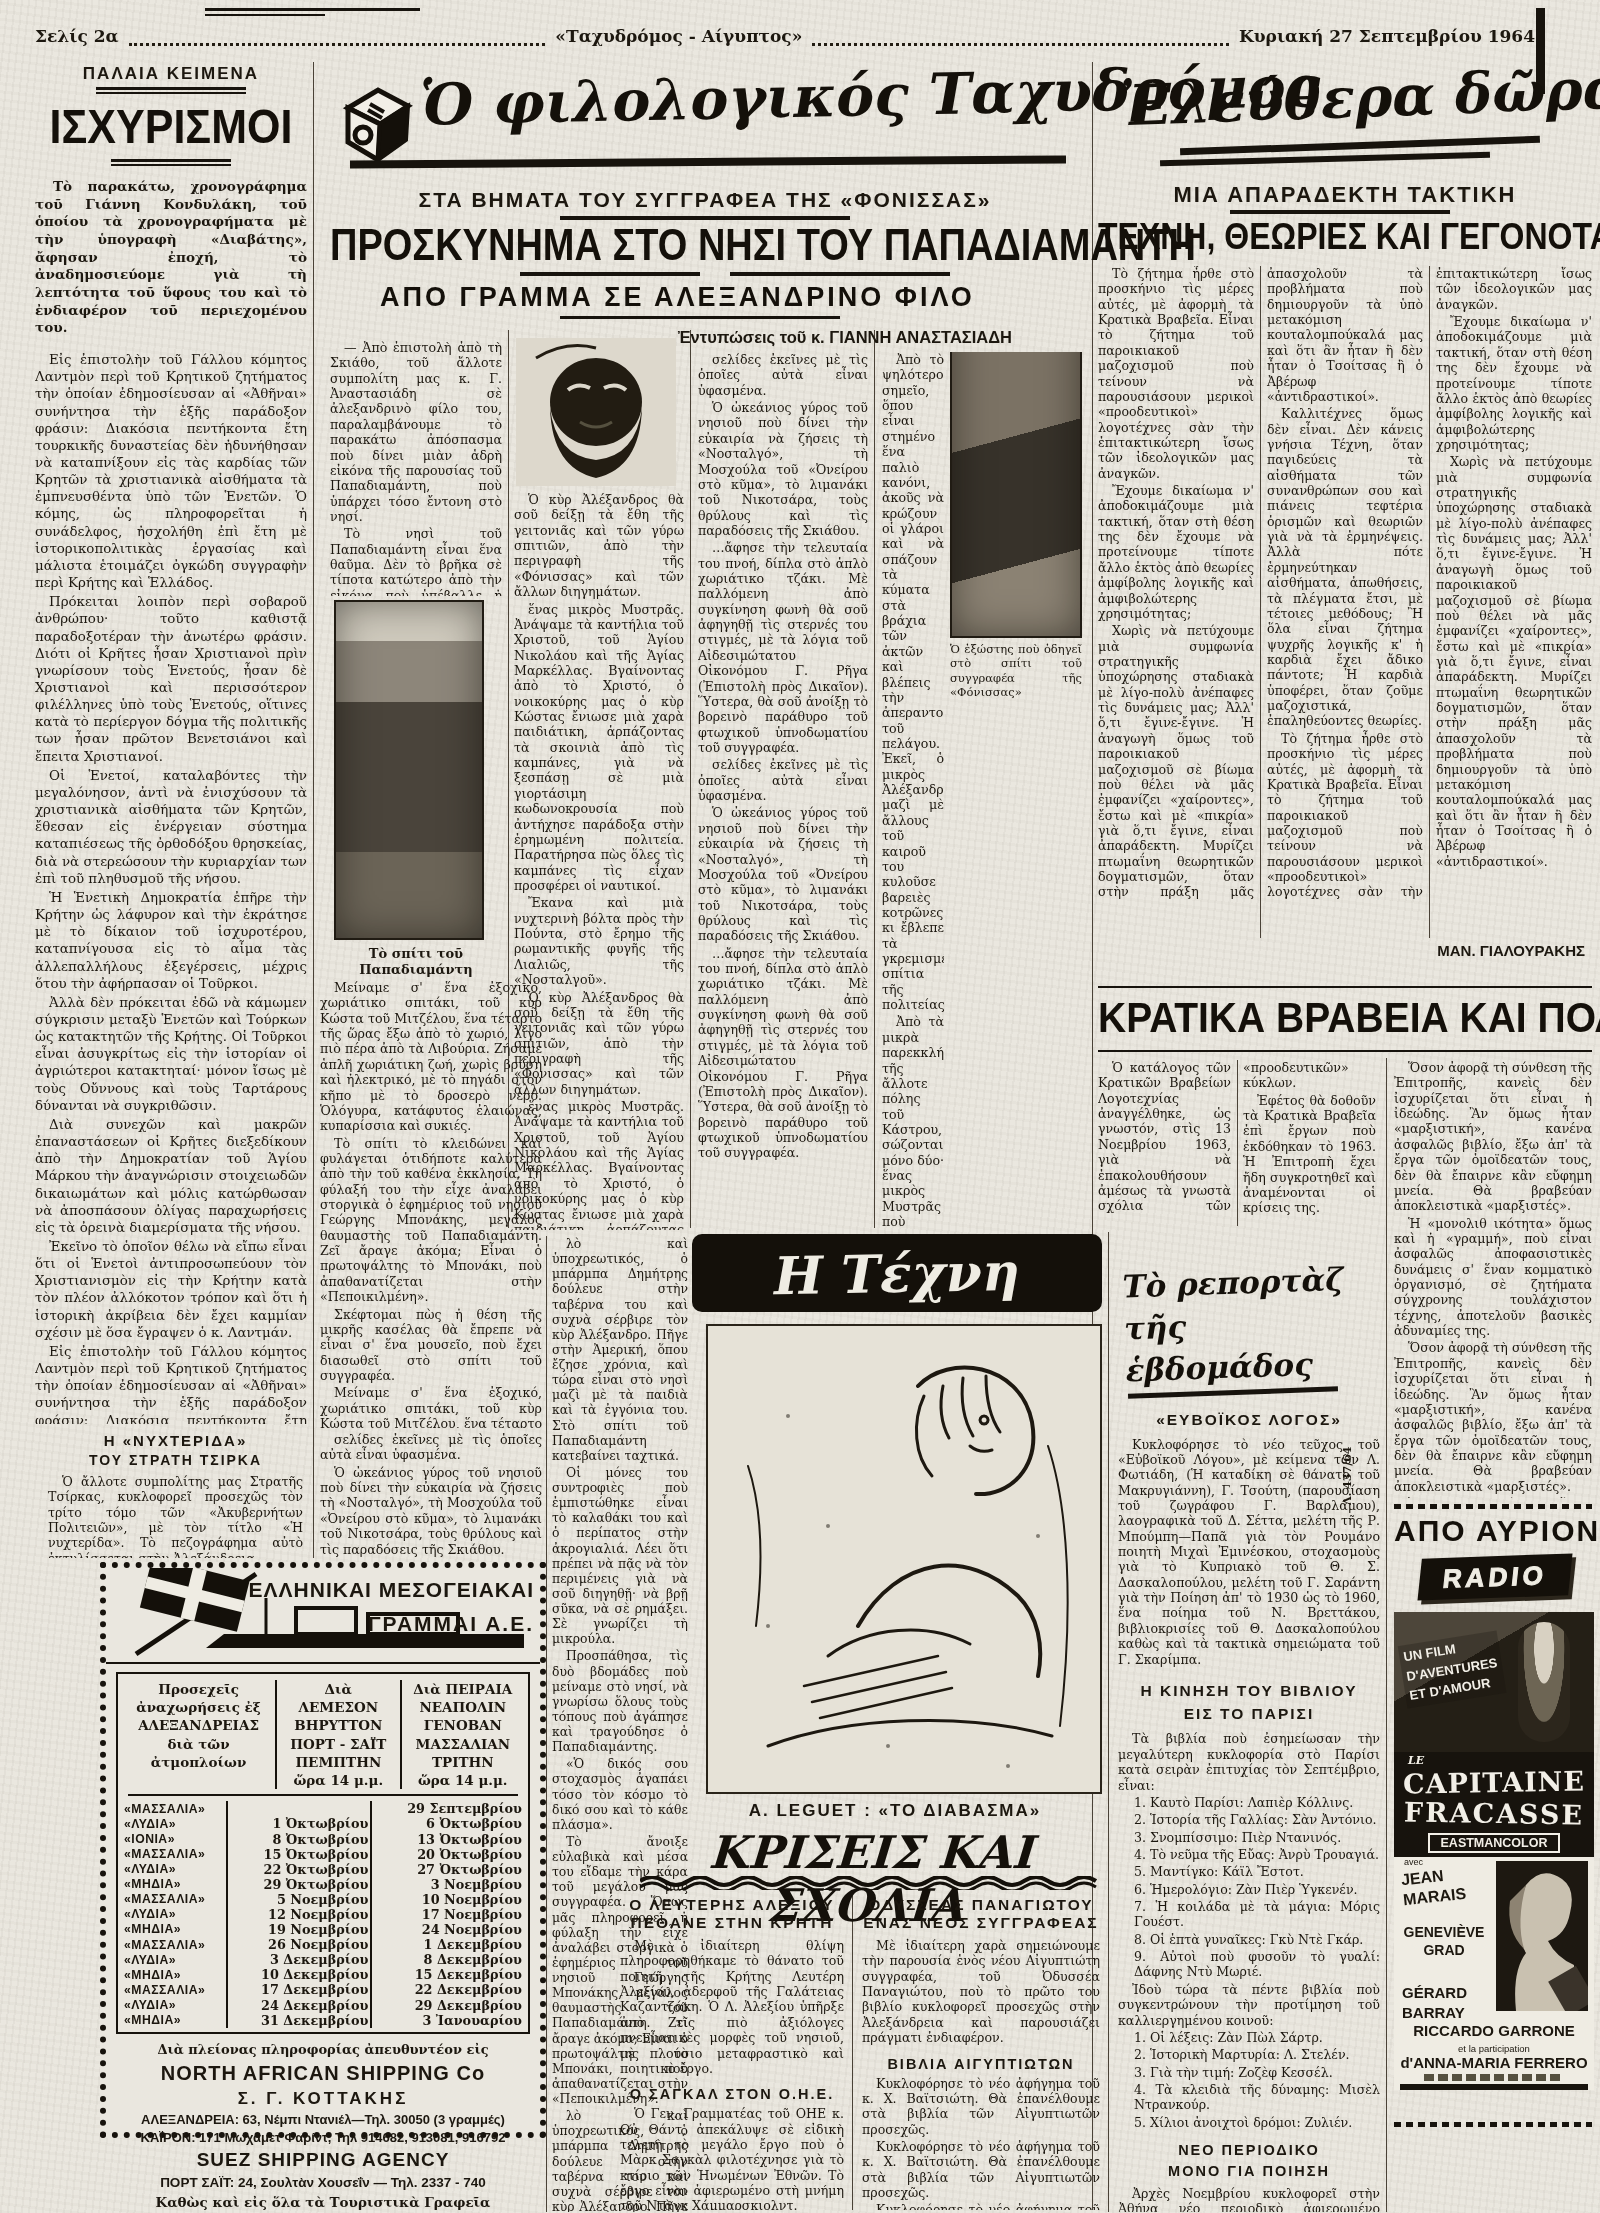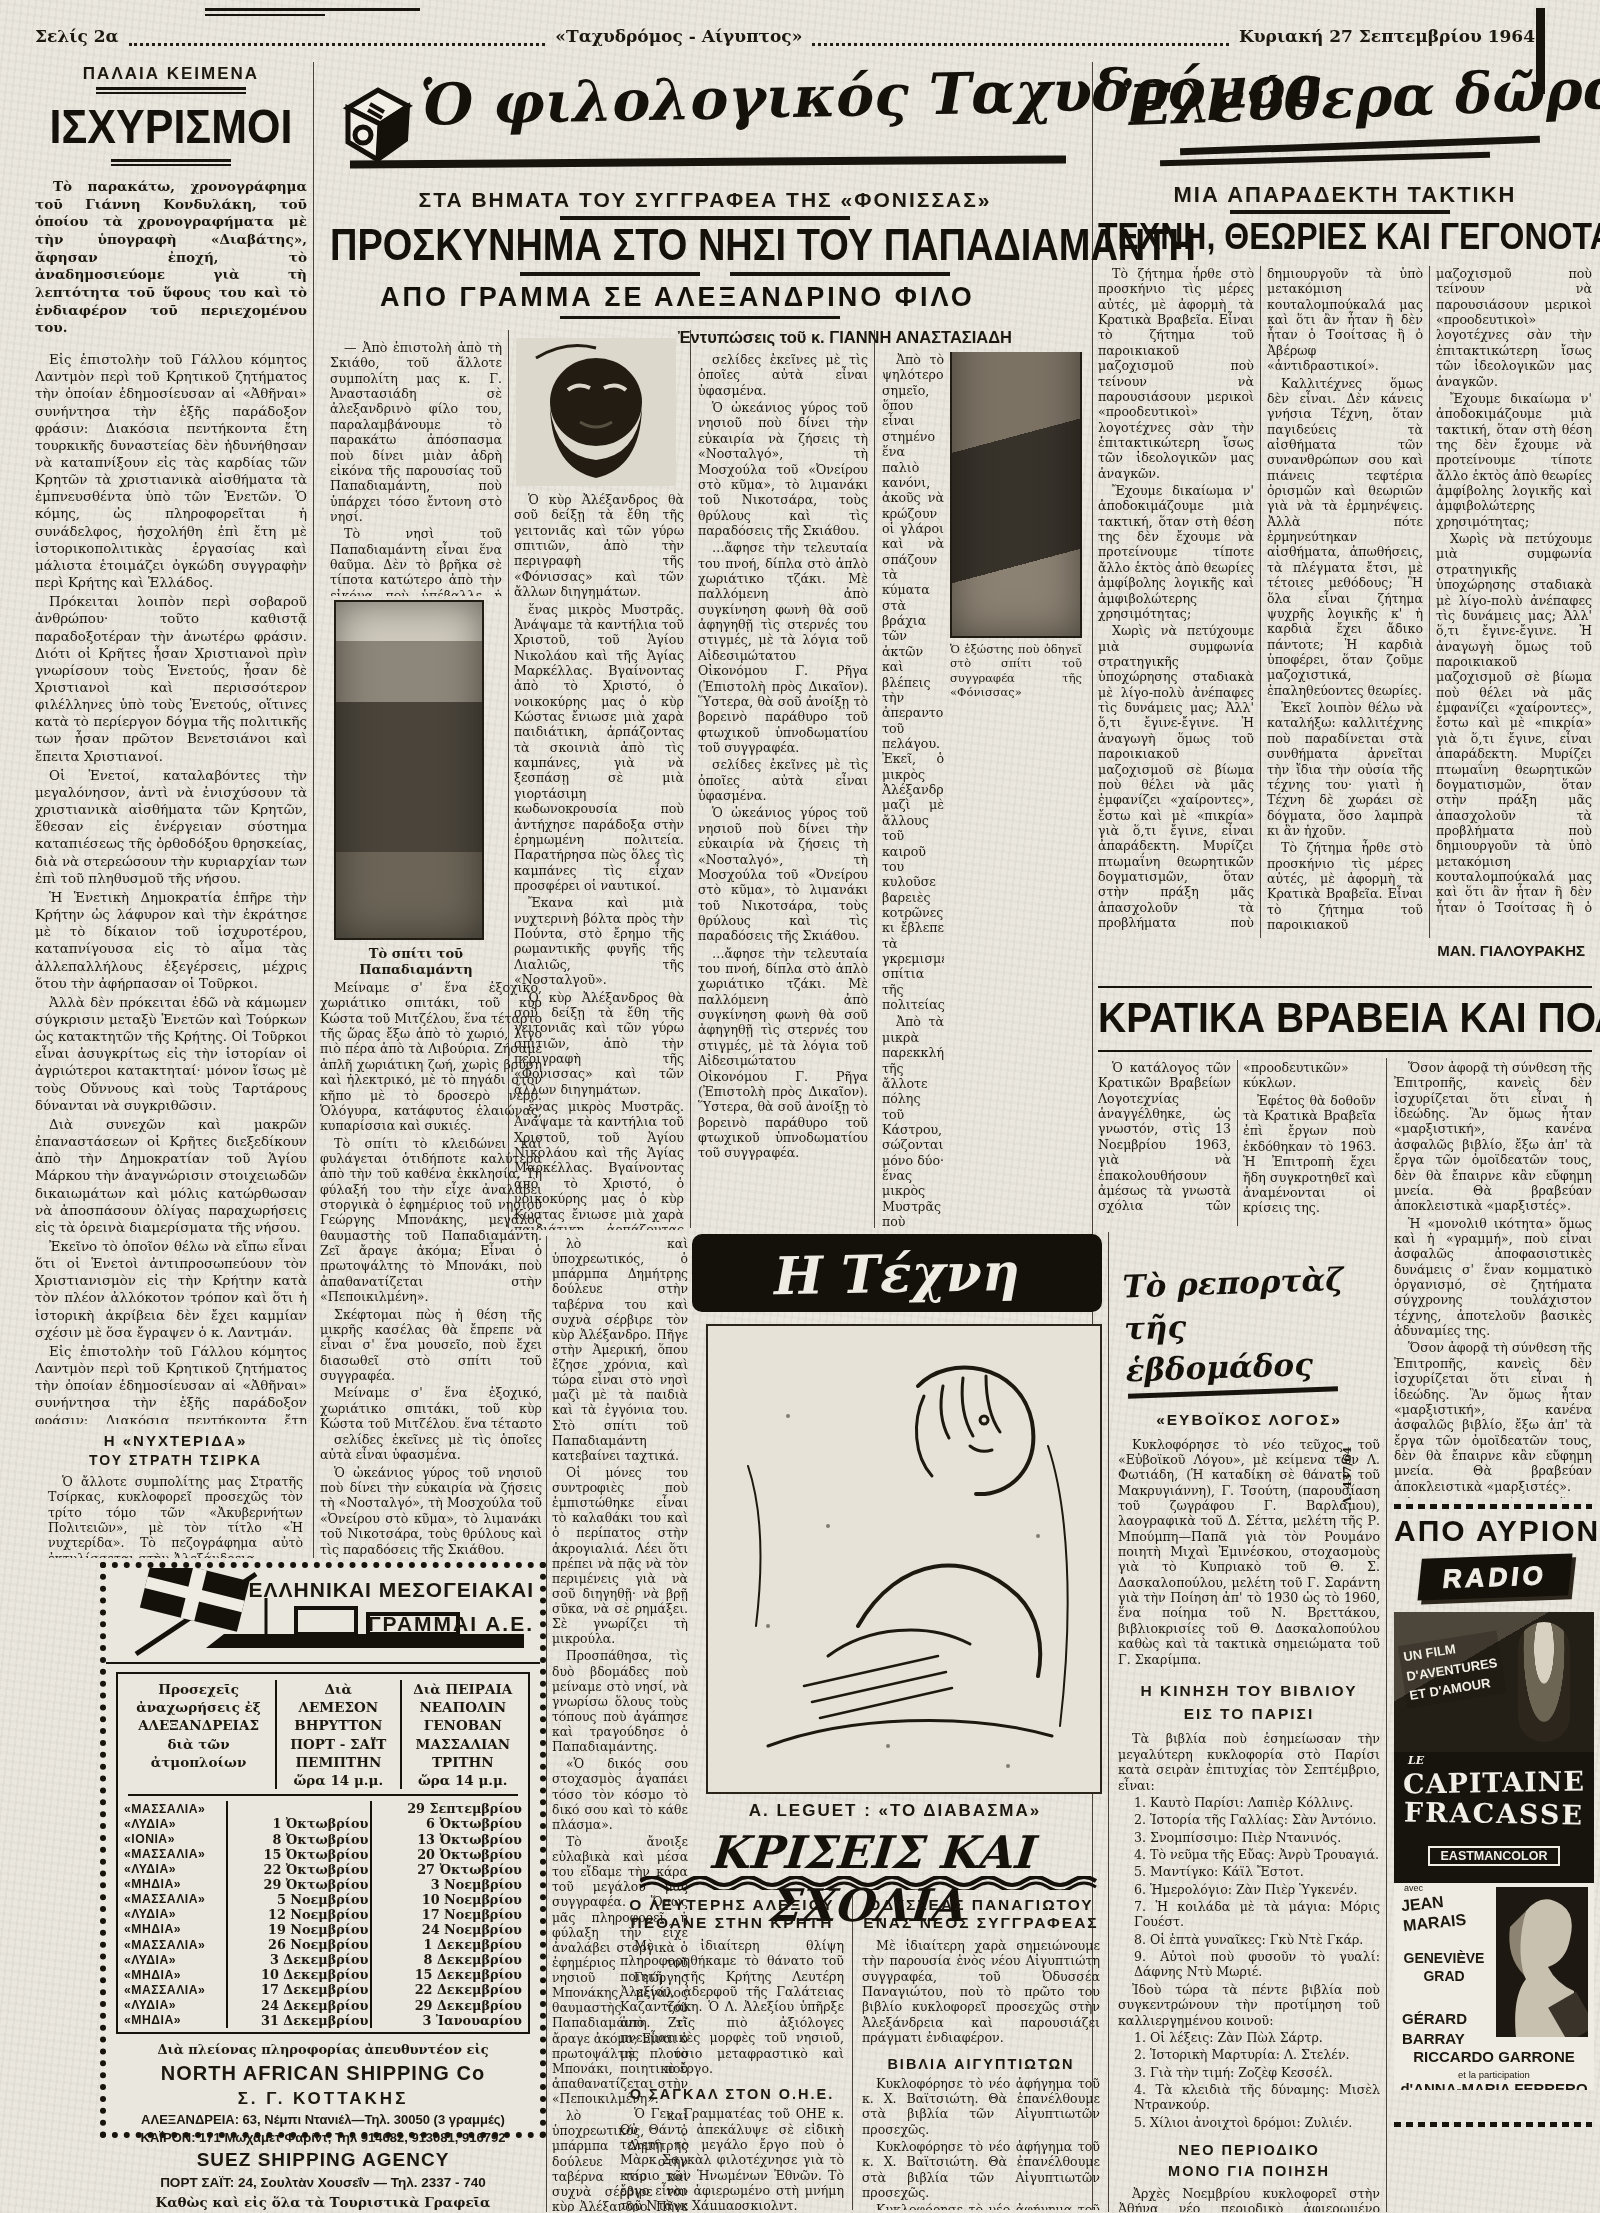--- a/index.html
+++ b/index.html
@@ -235,21 +235,20 @@
   <div class="abs bar" style="left:1180px;top:142px;width:360px;height:7px;transform:rotate(-2deg)"></div>
   <div class="abs bar" style="left:1160px;top:156px;width:330px;height:6px;transform:rotate(-1.5deg)"></div>
   <div class="abs kick sans" style="left:1098px;top:182px;width:494px;font-size:22px">ΜΙΑ ΑΠΑΡΑΔΕΚΤΗ ΤΑΚΤΙΚΗ</div>
   <div class="abs bar" style="left:1230px;top:210px;width:220px;height:4px"></div>
   <div class="abs bighead" style="left:1098px;top:218px;width:494px;font-size:32px;text-align:center;transform:scaleY(1.15)">ΤΕΧΝΗ, ΘΕΩΡΙΕΣ ΚΑΙ ΓΕΓΟΝΟΤΑ</div>
   <section class="abs jt" style="left:1098px;top:266px;width:494px;height:672px;columns:3;column-gap:13px;column-rule:1px solid #4a4237">
       <p class="">Τὸ ζήτημα ἦρθε στὸ προσκήνιο τὶς μέρες αὐτές, μὲ ἀφορμὴ τὰ Κρατικὰ Βραβεῖα. Εἶναι τὸ ζήτημα τοῦ παροικιακοῦ μαζοχισμοῦ ποὺ τείνουν νὰ παρουσιάσουν μερικοὶ «προοδευτικοὶ» λογοτέχνες σὰν τὴν ἐπιτακτικώτερη ἴσως τῶν ἰδεολογικῶν μας ἀναγκῶν.</p>
       <p class="">Ἔχουμε δικαίωμα ν' ἀποδοκιμάζουμε μιὰ τακτική, ὅταν στὴ θέση της δὲν ἔχουμε νὰ προτείνουμε τίποτε ἄλλο ἐκτὸς ἀπὸ θεωρίες ἀμφίβολης λογικῆς καὶ ἀμφιβολώτερης χρησιμότητας;</p>
       <p class="">Χωρὶς νὰ πετύχουμε μιὰ συμφωνία στρατηγικῆς ὑποχώρησης σταδιακὰ μὲ λίγο-πολὺ ἀνέπαφες τὶς δυνάμεις μας; Ἀλλ' ὅ,τι ἔγινε-ἔγινε. Ἡ ἀναγωγὴ ὅμως τοῦ παροικιακοῦ μαζοχισμοῦ σὲ βίωμα ποὺ θέλει νὰ μᾶς ἐμφανίζει «χαίροντες», ἔστω καὶ μὲ «πικρία» γιὰ ὅ,τι ἔγινε, εἶναι ἀπαράδεκτη. Μυρίζει πτωμαΐνη θεωρητικῶν δογματισμῶν, ὅταν στὴν πράξη μᾶς ἀπασχολοῦν τὰ προβλήματα ποὺ δημιουργοῦν τὰ ὑπὸ μετακόμιση κουταλομπούκαλά μας καὶ ὅτι ἂν ἦταν ἢ δὲν ἦταν ὁ Τσοίτσας ἢ ὁ Ἀβέρωφ «ἀντιδραστικοί».</p>
       <p class="">Καλλιτέχνες ὅμως δὲν εἶναι. Δὲν κάνεις γνήσια Τέχνη, ὅταν παγιδεύεις τὰ αἰσθήματα τῶν συνανθρώπων σου καὶ πιάνεις τεφτέρια ὁρισμῶν καὶ θεωριῶν γιὰ νὰ τὰ ἑρμηνέψεις. Ἀλλὰ πότε ἑρμηνεύτηκαν αἰσθήματα, ἀπωθήσεις, τὰ πλέγματα ἔτσι, μὲ τέτοιες μεθόδους; Ἢ ὅλα εἶναι ζήτημα ψυχρῆς λογικῆς κ' ἡ καρδιὰ ἔχει ἄδικο πάντοτε; Ἡ καρδιὰ ὑποφέρει, ὅταν ζοῦμε μαζοχιστικά, ἐπαληθεύοντες θεωρίες.</p>
-      <p class="">Ἐκεῖ λοιπὸν θέλω νὰ καταλήξω: καλλιτέχνης ποὺ παραδίνεται στὰ συνθήματα ἀρνεῖται τὴν ἴδια τὴν οὐσία τῆς τέχνης του· γιατὶ ἡ Τέχνη δὲ χωράει σὲ δόγματα, ὅσο λαμπρὰ κι ἂν ἠχοῦν.</p>
       <p class="">Τὸ ζήτημα ἦρθε στὸ προσκήνιο τὶς μέρες αὐτές, μὲ ἀφορμὴ τὰ Κρατικὰ Βραβεῖα. Εἶναι τὸ ζήτημα τοῦ παροικιακοῦ μαζοχισμοῦ ποὺ τείνουν νὰ παρουσιάσουν μερικοὶ «προοδευτικοὶ» λογοτέχνες σὰν τὴν ἐπιτακτικώτερη ἴσως τῶν ἰδεολογικῶν μας ἀναγκῶν.</p>
       <p class="">Ἔχουμε δικαίωμα ν' ἀποδοκιμάζουμε μιὰ τακτική, ὅταν στὴ θέση της δὲν ἔχουμε νὰ προτείνουμε τίποτε ἄλλο ἐκτὸς ἀπὸ θεωρίες ἀμφίβολης λογικῆς καὶ ἀμφιβολώτερης χρησιμότητας;</p>
       <p class="">Χωρὶς νὰ πετύχουμε μιὰ συμφωνία στρατηγικῆς ὑποχώρησης σταδιακὰ μὲ λίγο-πολὺ ἀνέπαφες τὶς δυνάμεις μας; Ἀλλ' ὅ,τι ἔγινε-ἔγινε. Ἡ ἀναγωγὴ ὅμως τοῦ παροικιακοῦ μαζοχισμοῦ σὲ βίωμα ποὺ θέλει νὰ μᾶς ἐμφανίζει «χαίροντες», ἔστω καὶ μὲ «πικρία» γιὰ ὅ,τι ἔγινε, εἶναι ἀπαράδεκτη. Μυρίζει πτωμαΐνη θεωρητικῶν δογματισμῶν, ὅταν στὴν πράξη μᾶς ἀπασχολοῦν τὰ προβλήματα ποὺ δημιουργοῦν τὰ ὑπὸ μετακόμιση κουταλομπούκαλά μας καὶ ὅτι ἂν ἦταν ἢ δὲν ἦταν ὁ Τσοίτσας ἢ ὁ Ἀβέρωφ «ἀντιδραστικοί».</p>
     </section>
   <div class="abs sans" style="left:1380px;top:942px;width:205px;font-weight:bold;font-size:15px;text-align:right">ΜΑΝ. ΓΙΑΛΟΥΡΑΚΗΣ</div>
 
   <div class="abs bar" style="left:1098px;top:986px;width:494px;height:2px"></div>
   <div class="abs bighead" style="left:1098px;top:996px;width:494px;font-size:39px;text-align:center;transform:scaleY(1.1)">ΚΡΑΤΙΚΑ ΒΡΑΒΕΙΑ ΚΑΙ ΠΟΛΙΤΙΚΗ</div>
   <div class="abs bar" style="left:1098px;top:1050px;width:494px;height:2px"></div>
   <section class="abs jt" style="left:1098px;top:1060px;width:278px;height:166px;columns:2;column-gap:12px;column-rule:1px solid #4a4237">
@@ -445,21 +444,21 @@
   <div class="abs" style="left:1394px;top:1612px;width:200px;height:478px;background:#17130d;overflow:hidden">
     <div style="position:relative;height:140px;background:linear-gradient(150deg,#4d463a 0 35%,#241f16 35% 100%)">
       <div class="sans pre" style="position:absolute;left:8px;top:26px;color:#f2efe7;font-weight:bold;font-size:13px;line-height:1.5;transform:rotate(-9deg);background:rgba(20,16,10,.25);padding:2px 4px">UN FILM
 D'AVENTURES
 ET D'AMOUR</div>
       <div style="position:absolute;right:24px;top:10px;width:52px;height:120px;background:radial-gradient(ellipse at 50% 22%,#d8d1c2 0 26%,#6d6554 27% 55%,#2c261c 56% 100%);border-radius:26px"></div>
     </div>
     <div class="script" style="color:#f2efe7;font-size:11px;margin:2px 0 0 14px">LE</div>
     <div style="color:#f2efe7;font-family:'DejaVu Serif',serif;font-weight:bold;font-size:27px;text-align:center;letter-spacing:1px;transform:rotate(-1deg)">CAPITAINE</div>
     <div style="color:#f2efe7;font-family:'DejaVu Serif',serif;font-weight:bold;font-size:27px;text-align:center;letter-spacing:2px;transform:rotate(1deg)">FRACASSE</div>
-    <div class="sans" style="color:#f2efe7;border:2px solid #f2efe7;width:128px;margin:17px auto;text-align:center;font-weight:bold;font-size:12.5px;padding:1px 0">EASTMANCOLOR</div>
+    <div class="sans" style="color:#f2efe7;border:2px solid #f2efe7;width:128px;margin:4px auto;text-align:center;font-weight:bold;font-size:12.5px;padding:1px 0">EASTMANCOLOR</div>
     <div style="position:relative;height:186px;background:#efece3">
       <div class="sans" style="position:absolute;left:10px;top:0;font-size:9px">avec</div>
       <div class="sans pre" style="position:absolute;left:8px;top:10px;font-weight:bold;font-size:16px;line-height:1.25;transform:rotate(-6deg)">JEAN
 MARAIS</div>
       <div class="sans pre" style="position:absolute;left:4px;top:66px;font-weight:bold;font-size:14px;line-height:1.3;text-align:center;width:92px">GENEVIÈVE
 GRAD</div>
       <div class="sans pre" style="position:absolute;left:8px;top:126px;font-weight:bold;font-size:15px;line-height:1.3">GÉRARD
 BARRAY</div>
       <div style="position:absolute;right:6px;top:4px;width:92px;height:150px;background:#1d1811">
         <svg width="92" height="150" viewBox="0 0 92 150">

